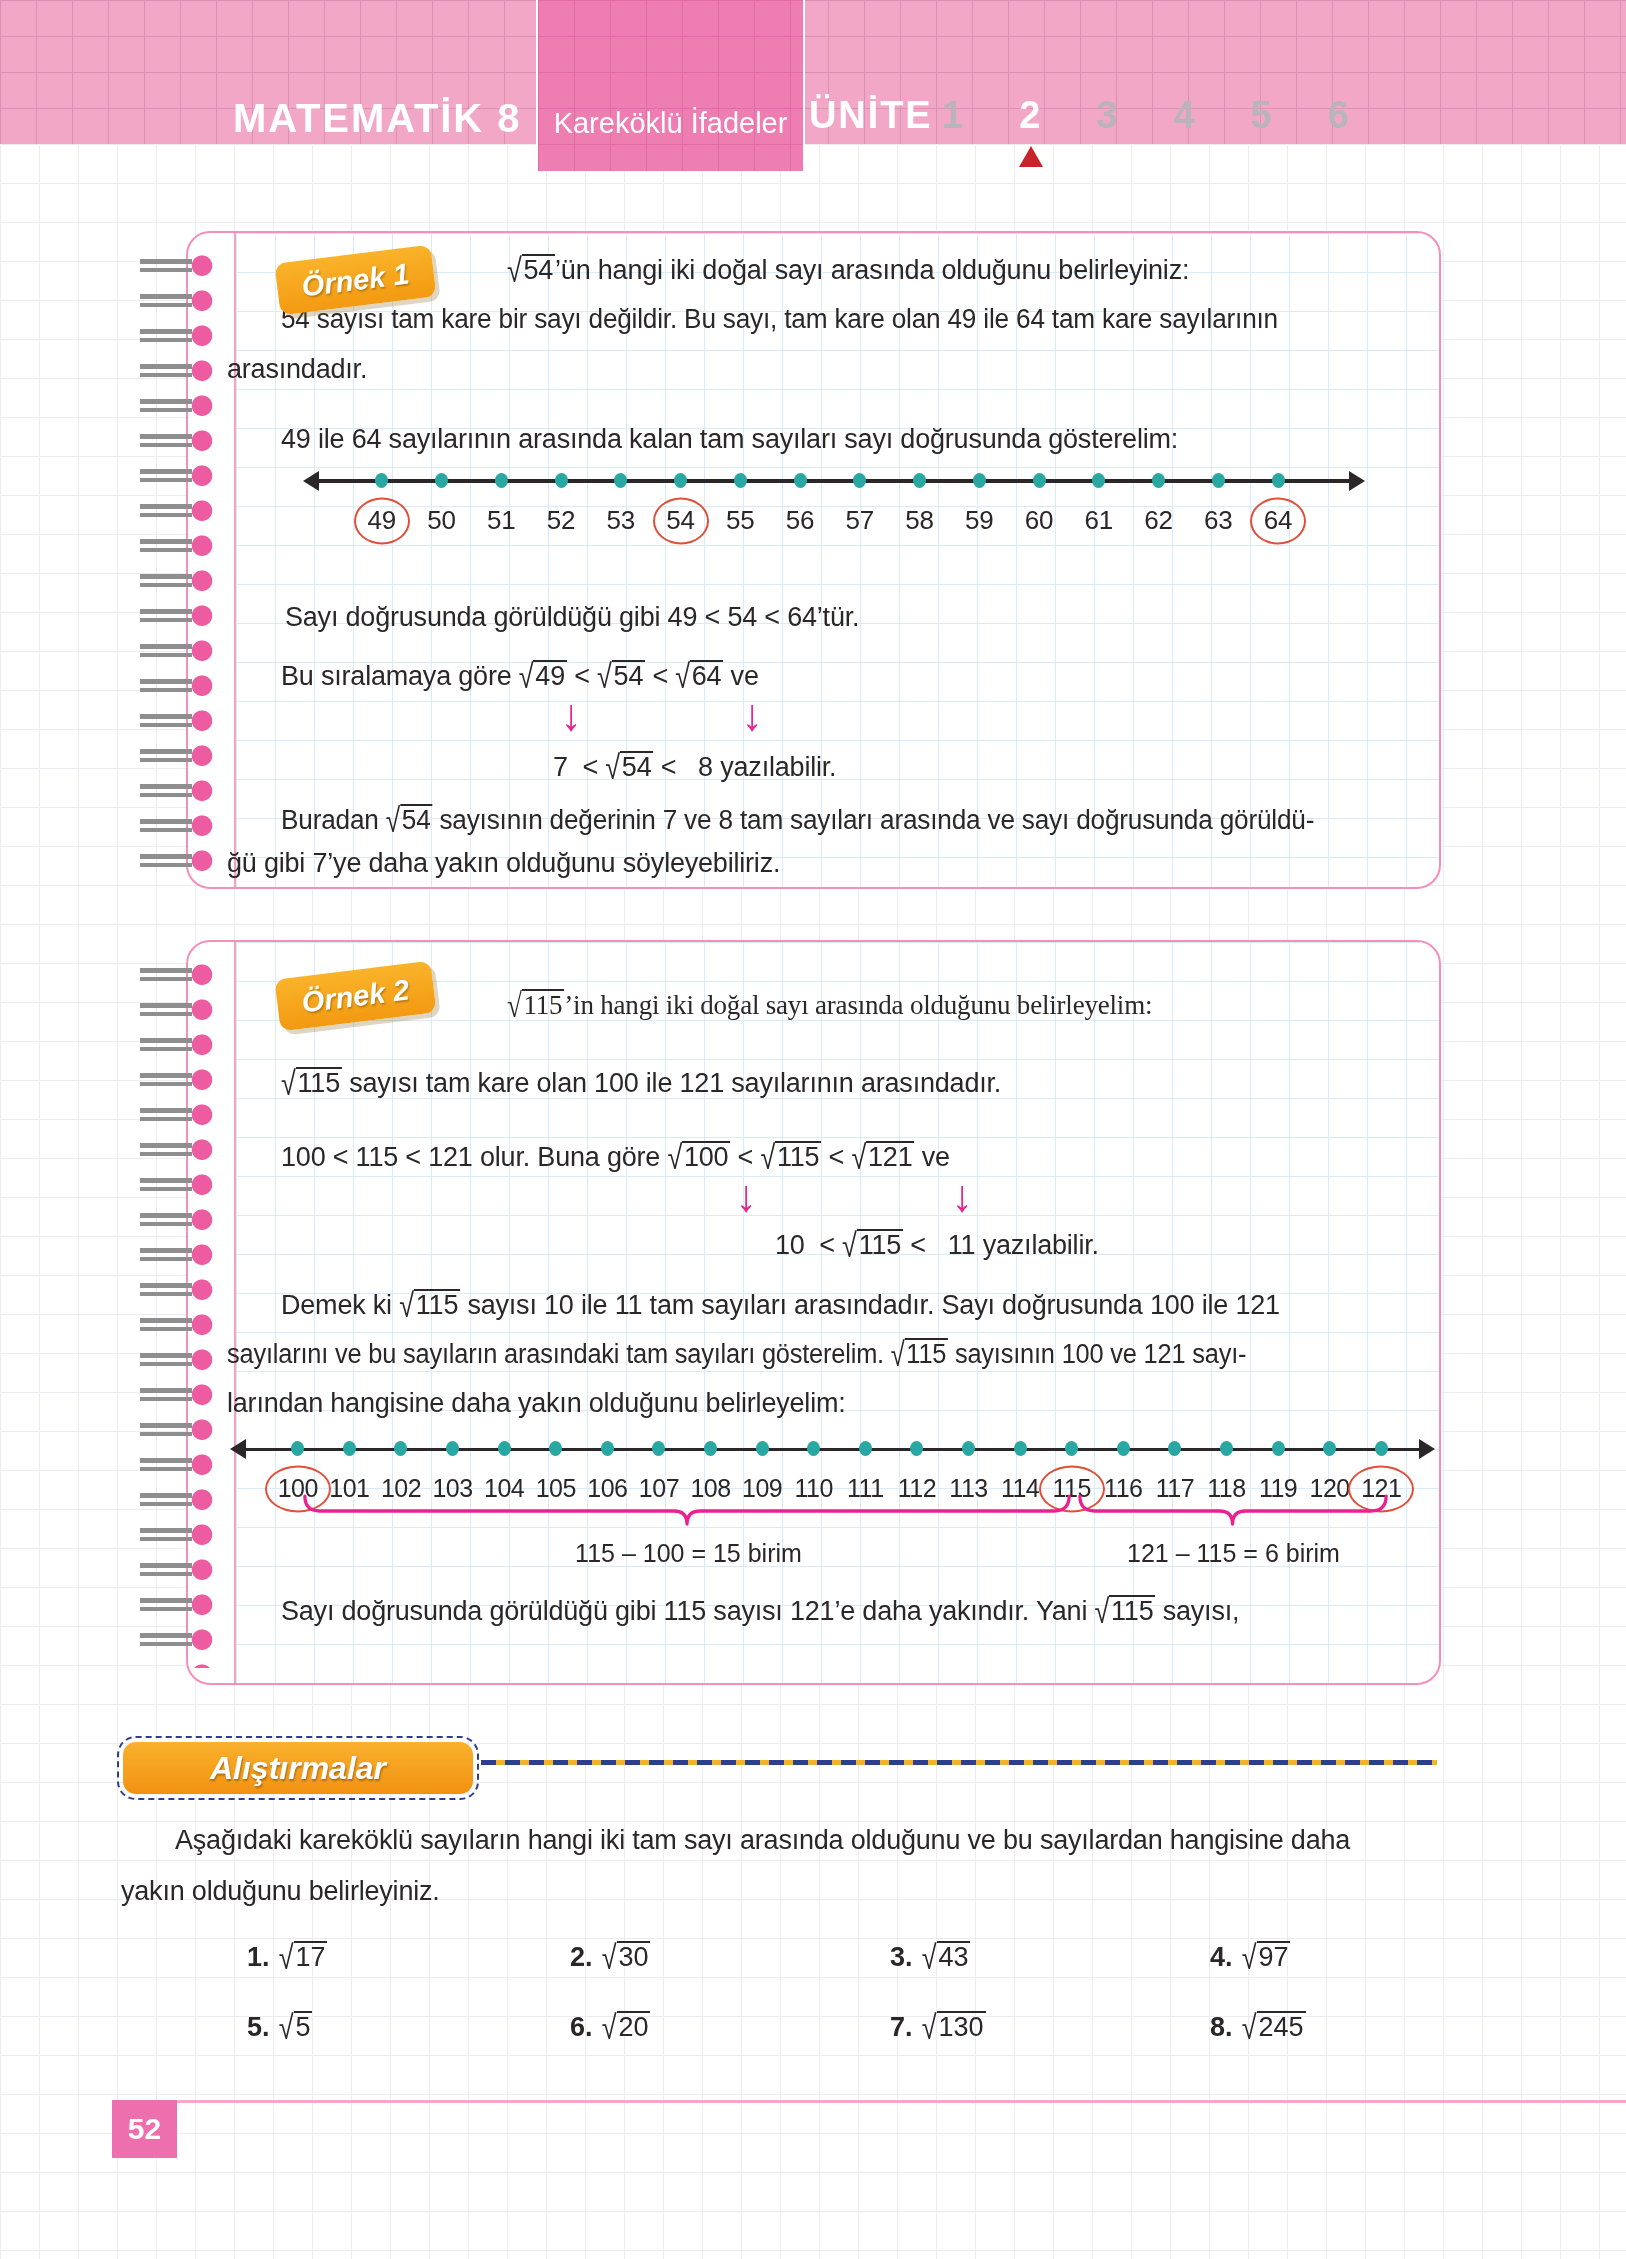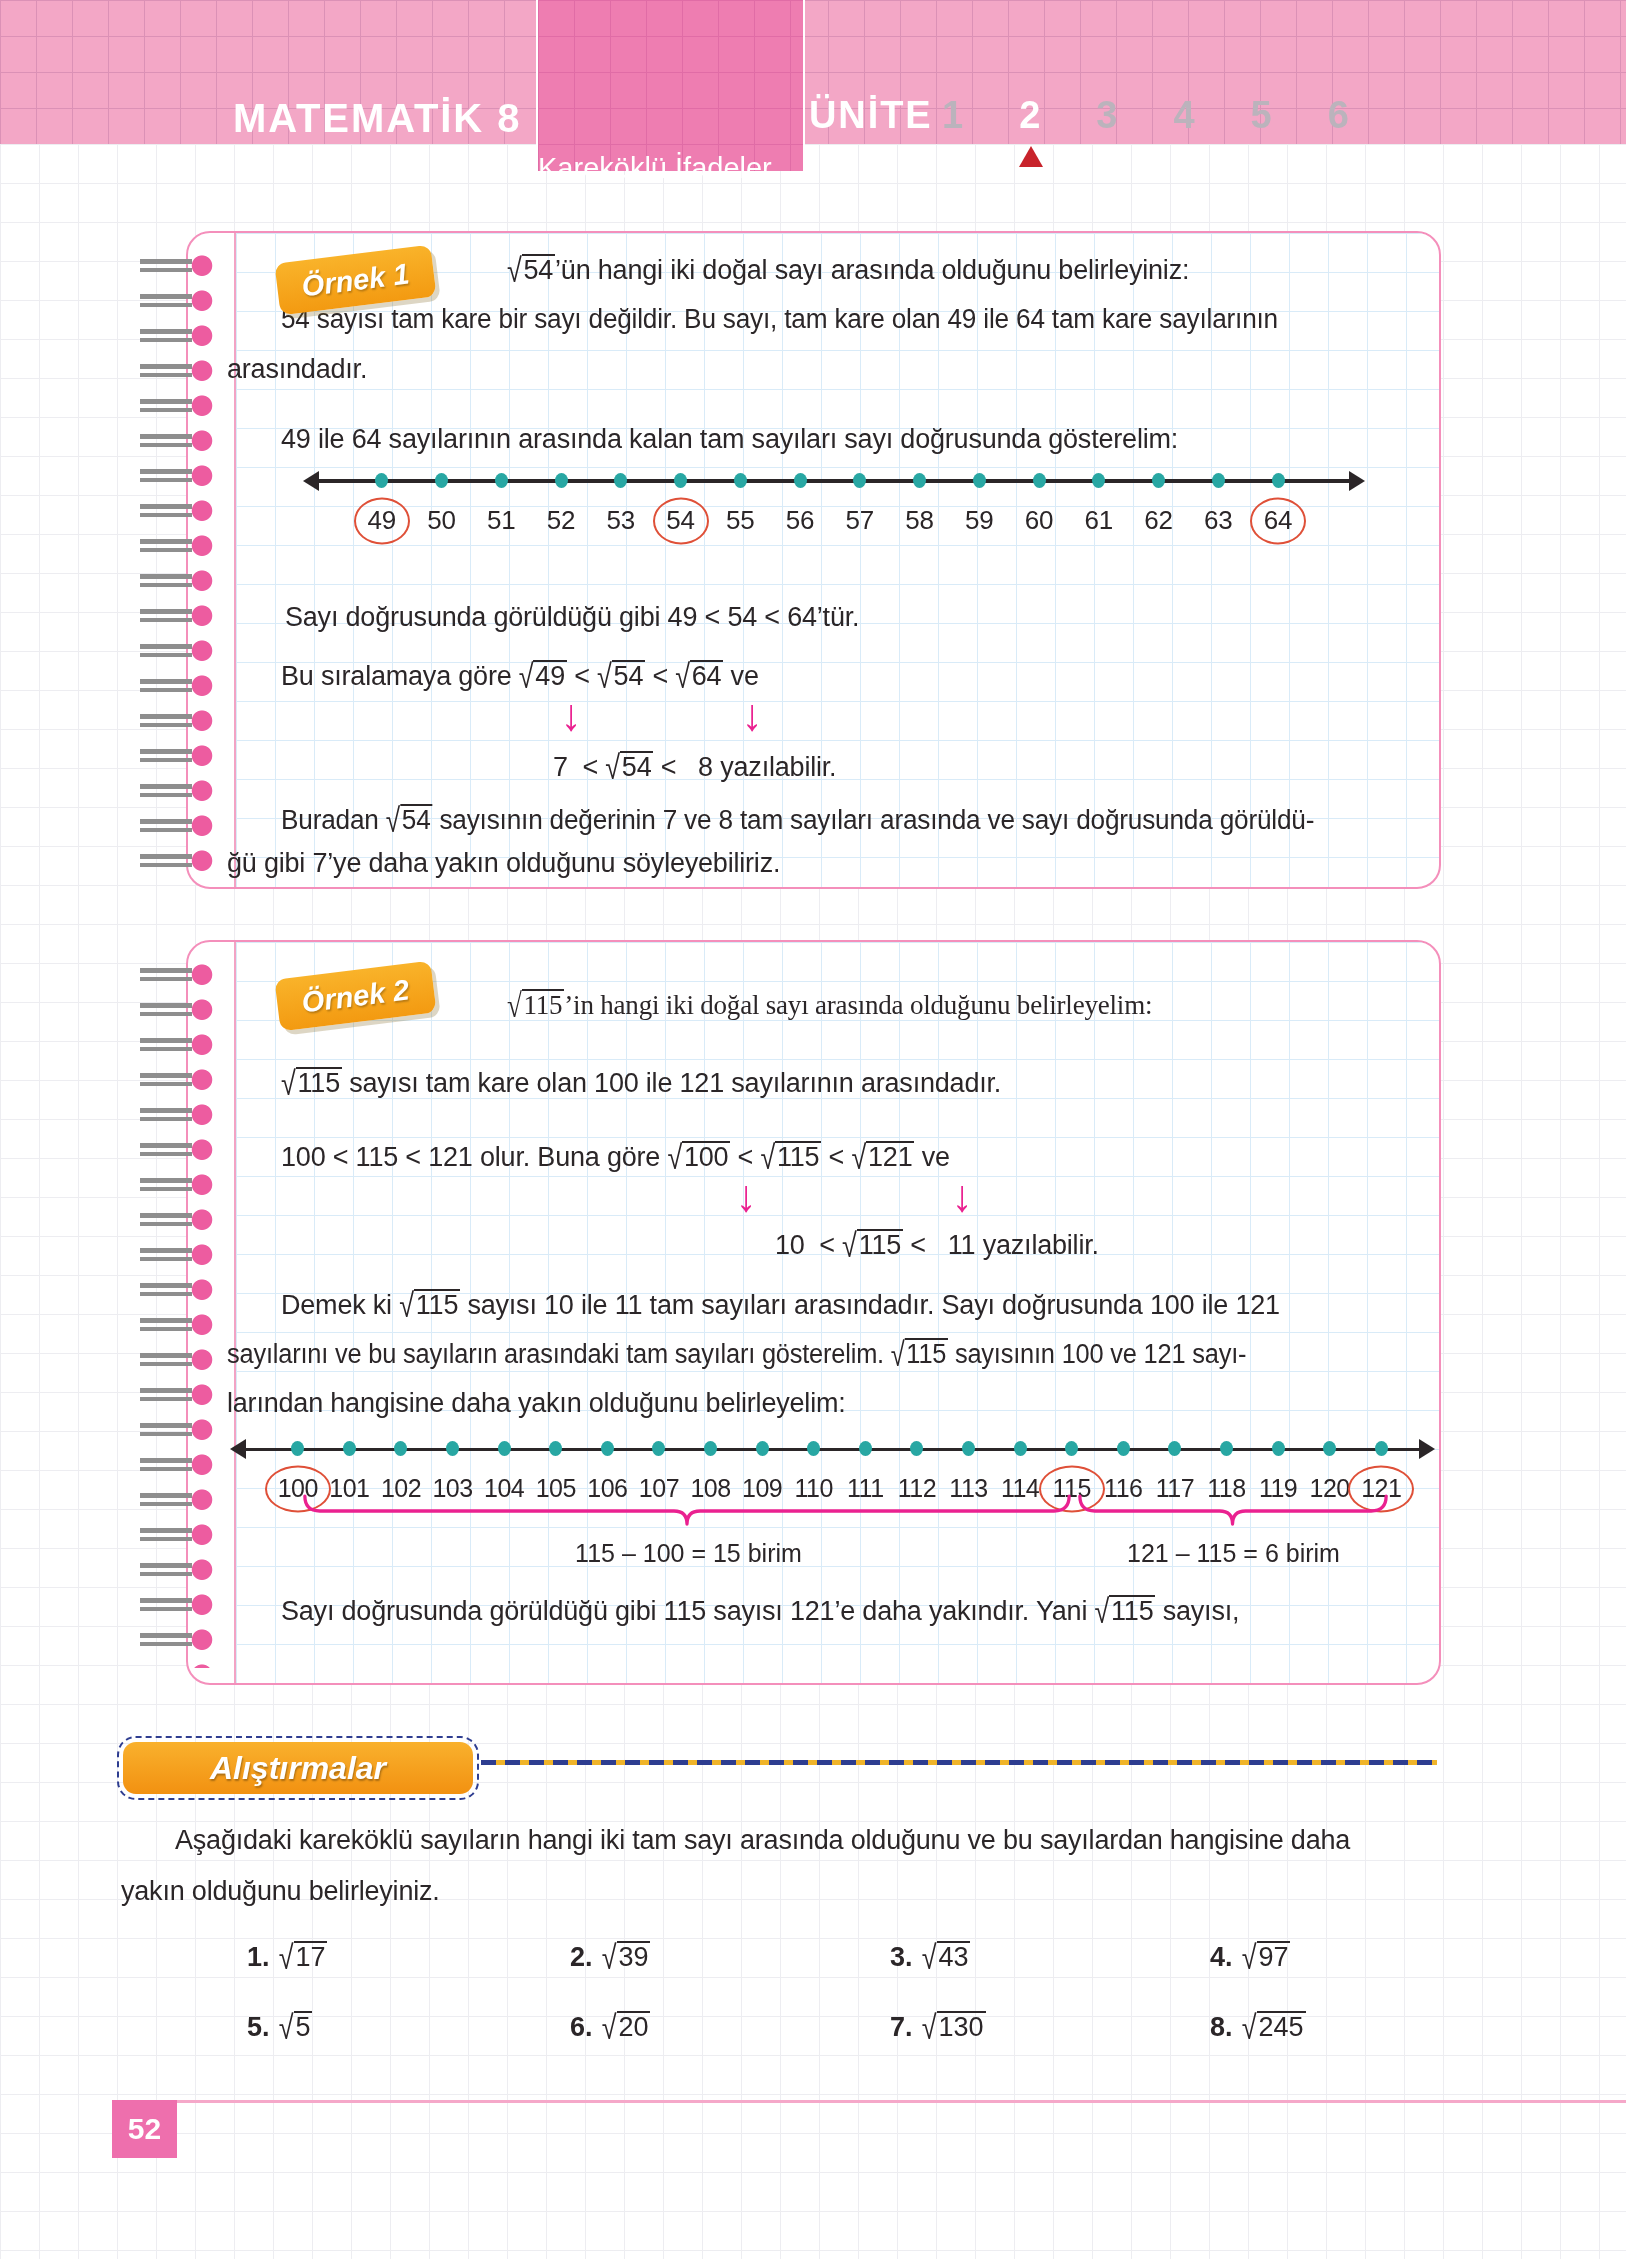--- a/index.html
+++ b/index.html
@@ -13,21 +13,21 @@
   .hdr{position:absolute;top:0;left:0;right:0;height:144px;background-color:#F3A7C6;
         background-image:linear-gradient(#DB91B6 1.4px,transparent 1.4px),
                          linear-gradient(90deg,#DB91B6 1.4px,transparent 1.4px);
         background-size:36px 36px;z-index:5;}
   .book-title{position:absolute;left:233px;top:96px;font-size:40px;font-weight:bold;color:#fff;
         letter-spacing:1.9px;z-index:7;}
   .chapter-tab{position:absolute;left:536px;top:0;width:265px;height:171px;background-color:#EE7DB1;
         background-image:linear-gradient(#E06CA6 1.4px,transparent 1.4px),
                          linear-gradient(90deg,#E06CA6 1.4px,transparent 1.4px);
         background-size:36px 36px;border-left:2.8px solid #fff;border-right:2.8px solid #fff;z-index:6;}
-  .chapter-tab span{position:absolute;left:0;right:0;top:107px;font-size:29px;color:#fff;margin-top:45px;}
+  .chapter-tab span{position:absolute;left:0;right:0;top:107px;text-align:center;font-size:29px;color:#fff;}
   .unit-word{position:absolute;left:809px;top:94px;font-size:38px;font-weight:bold;color:#fff;
         letter-spacing:1.9px;z-index:7;}
   .units{position:absolute;left:942px;top:94px;display:flex;gap:56px;font-size:38px;font-weight:bold;
         color:#BBB3BC;z-index:7;}
   .unit.active{color:#fff;}
   .tri{position:absolute;left:1019px;top:146px;width:0;height:0;border-left:12px solid transparent;
         border-right:12px solid transparent;border-bottom:21.4px solid #C8232B;z-index:7;}
   
   .exbox{position:absolute;left:186px;width:1251px;border:2.8px solid #F48FBB;border-radius:24px;
         background:#fff;z-index:2;}
@@ -276,21 +276,21 @@
   </div>
   <div class="dash-line"></div>
 
   <div class="abs" style="left:175px;top:1825px;z-index:2;">Aşağıdaki kareköklü sayıların hangi iki tam sayı arasında olduğunu ve bu sayılardan hangisine daha</div>
   <div class="abs" style="left:121px;top:1876px;z-index:2;">yakın olduğunu belirleyiniz.</div>
 
   <div class="ex-grid">
 
       <div class="ex-item"><span class="ex-num">1.</span><span class="sq"><span class="r">√</span><span class="n">17</span></span></div>
 
-      <div class="ex-item"><span class="ex-num">2.</span><span class="sq"><span class="r">√</span><span class="n">39</span></span></div>
+      <div class="ex-item"><span class="ex-num">2.</span><span class="sq"><span class="r">√</span><span class="n">30</span></span></div>
 
       <div class="ex-item"><span class="ex-num">3.</span><span class="sq"><span class="r">√</span><span class="n">43</span></span></div>
 
       <div class="ex-item"><span class="ex-num">4.</span><span class="sq"><span class="r">√</span><span class="n">97</span></span></div>
 
       <div class="ex-item"><span class="ex-num">5.</span><span class="sq"><span class="r">√</span><span class="n">5</span></span></div>
 
       <div class="ex-item"><span class="ex-num">6.</span><span class="sq"><span class="r">√</span><span class="n">20</span></span></div>
 
       <div class="ex-item"><span class="ex-num">7.</span><span class="sq"><span class="r">√</span><span class="n">130</span></span></div>

